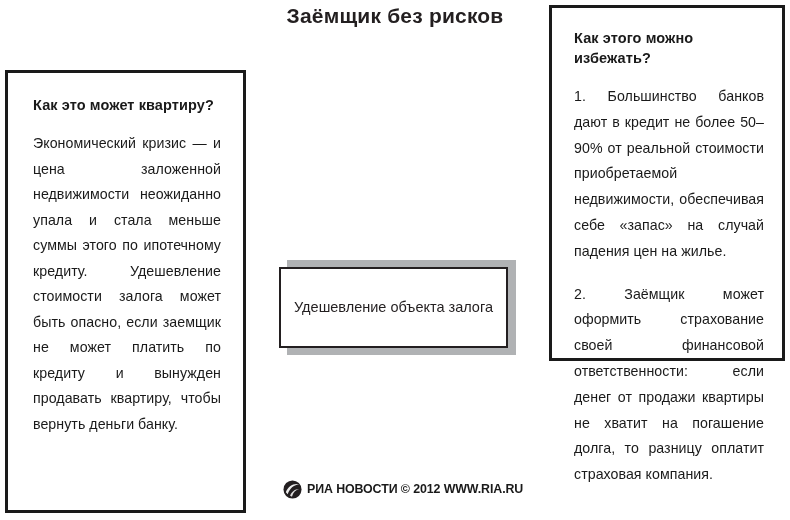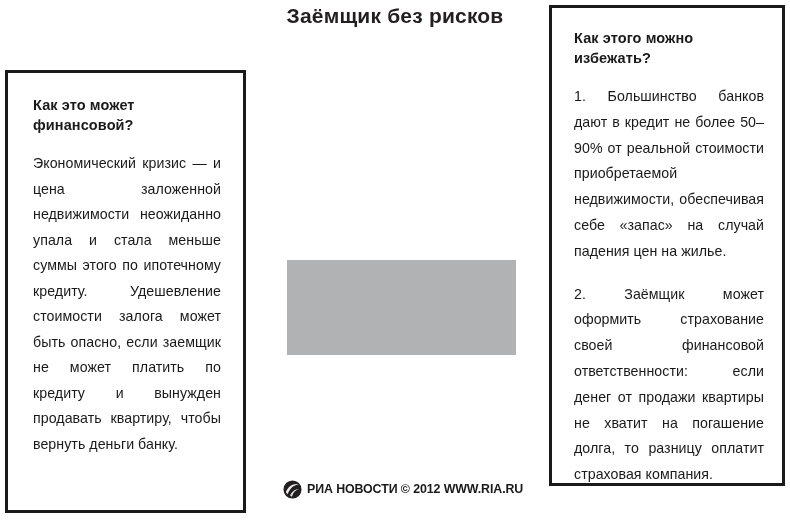--- a/index.html
+++ b/index.html
@@ -47,21 +47,21 @@
     left: 5px;
     top: 70px;
     width: 241px;
     height: 443px;
     padding: 22px 22px 10px 25px;
   }
   .panel-right {
     left: 549px;
     top: 5px;
     width: 236px;
-    height: 481px;
+    height: 356px;
     padding: 20px 18px 10px 22px;
   }
 
   .panel-heading {
     font-size: 14.5px;
     font-weight: bold;
     line-height: 20px;
     color: #1a1a1a;
     margin: 0 0 16px 0;
     letter-spacing: 0.1px;
@@ -147,32 +147,35 @@
   }
 </style>
 </head>
 <body>
 
 <div class="stage">
 
   <div class="title">Заёмщик без рисков</div>
 
   <div class="panel panel-left">
-    <p class="panel-heading">Как это может финансовой?</p>
+    <p class="panel-heading">Как это может квартиру?</p>
     <p class="panel-body">Экономический кризис — и цена заложенной недвижимости неожиданно упала и стала меньше суммы этого по ипотечному кредиту. Удешевление стоимости залога может быть опасно, если заемщик не может платить по кредиту и вынужден продавать квартиру, чтобы вернуть деньги банку.</p>
   </div>
 
   <div class="panel panel-right">
     <p class="panel-heading">Как этого можно избежать?</p>
     <p class="panel-body">1. Большинство банков дают в кредит не более 50–90% от реальной стоимости приобретаемой недвижимости, обеспечивая себе «запас» на случай падения цен на жилье.</p>
     <p class="panel-body">2. Заёмщик может оформить страхование своей финансовой ответственности: если денег от продажи квартиры не хватит на погашение долга, то разницу оплатит страховая компания.</p>
   </div>
 
   <div class="callout-wrap">
     <div class="callout-shadow"></div>
+    <div class="callout-box">
+      <div class="callout-text">Удешевление объекта залога</div>
+    </div>
   </div>
 
   <div class="credit">
     <svg class="credit-logo" viewBox="0 0 40 40">
       <circle cx="20" cy="20" r="19" fill="#231f20"></circle>
       <path d="M6 26 C10 14, 22 6, 34 9 C24 10, 14 17, 10 30 Z" fill="#ffffff" opacity="0.92"></path>
       <path d="M11 31 C15 21, 24 14, 34 14 C26 16, 18 22, 15 33 Z" fill="#231f20"></path>
       <path d="M15 33 C18 25, 25 19, 34 19 C27 21, 21 26, 19 35 Z" fill="#ffffff" opacity="0.85"></path>
       <path d="M20 35 C22 29, 27 24, 34 24 C29 26, 25 30, 24 37 Z" fill="#231f20"></path>
     </svg>

